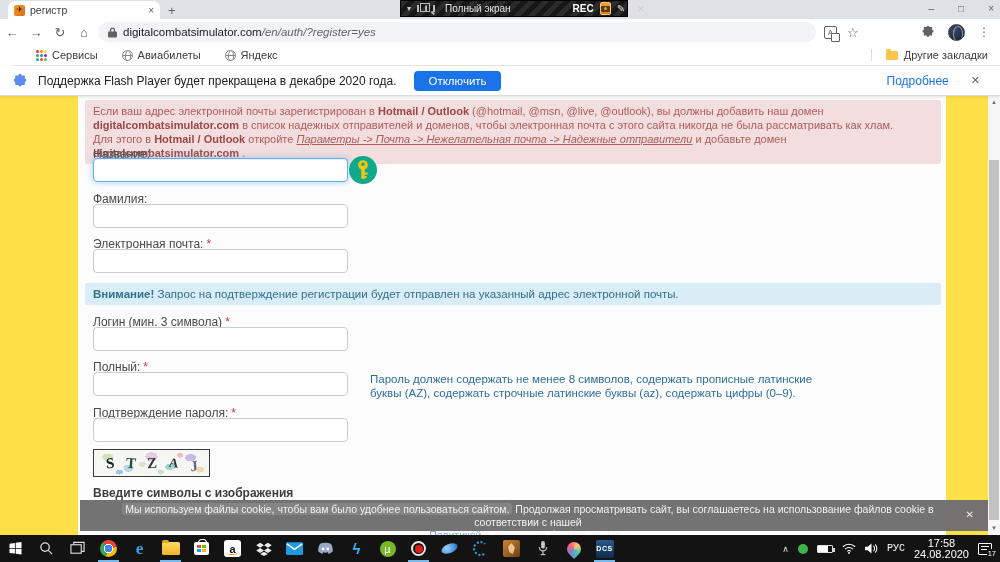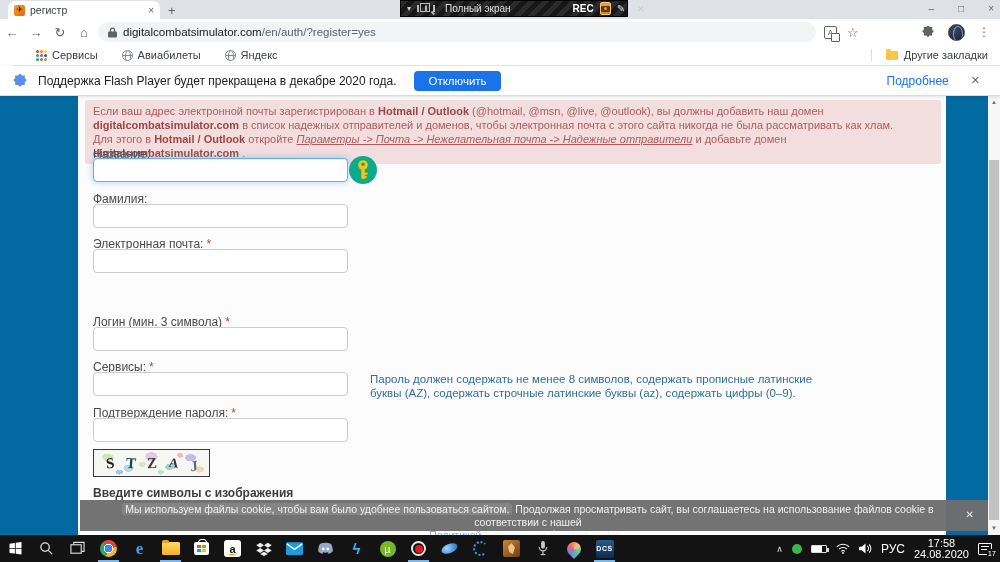--- a/index.html
+++ b/index.html
@@ -39,21 +39,21 @@
   .rec-pencil { color:#ddd; font-size:10px; }
   .rec-sep { width:1px; height:10px; background:#555; }
   .rec-x { color:#ccc; font-size:9px; }
 
   
   .toolbar { left:0; top:19px; width:1000px; height:26px; background:#fff; display:flex; align-items:center; }
   .navico { color:#5f6368; font-size:13px; width:24px; text-align:center; cursor:pointer; }
   .urlpill { height:20px; flex:0 0 718px; margin-left:2px; background:#f1f3f4; border-radius:10px;
              display:flex; align-items:center; padding:0 10px; gap:6px; }
   .url-domain { font-size:11.5px; color:#202124; }
-  .url-path { font-size:11.5px; color:#5f6368; }
+  .url-path { font-size:11.5px; color:#5f6368;font-style:italic; }
   .tr-ico { width:13px; height:13px; border:1.2px solid #5f6368; border-radius:2px; color:#5f6368;
             font-size:8px; display:flex; align-items:center; justify-content:center; margin-left:8px; position:relative; }
   .tr-ico::after { content:""; position:absolute; right:-4px; bottom:-4px; width:7px; height:7px; background:#fff; border:1.2px solid #5f6368; border-radius:1px; }
   .star { color:#5f6368; font-size:13px; margin-left:10px; }
   .right-icons { margin-left:auto; display:flex; align-items:center; gap:13px; padding-right:10px; }
   .puzzle { width:14px; height:14px; }
   .avatar { width:17px; height:17px; border-radius:50%; background:radial-gradient(circle at 35% 35%, #3a4a6b, #151c2e);
             border:1px solid #444; position:relative; overflow:hidden; }
   .avatar::after { content:""; position:absolute; left:4px; top:1px; width:8px; height:14px; border:1px solid #8899bb; border-radius:50%; }
   .kebab { color:#5f6368; font-size:12px; }
@@ -76,21 +76,21 @@
   .flashbar { left:0; top:66px; width:1000px; height:30px; background:#fff; border-bottom:1px solid #dadce0;
               box-shadow:0 1px 3px rgba(0,0,0,.10); display:flex; align-items:center; padding:0 12px; z-index:10; }
   .flash-msg { font-size:12px; color:#202124; margin-left:10px; }
   .flash-btn { margin-left:18px; background:#1a73e8; color:#fff; font-size:11.5px; padding:4px 14px; border:none;
                border-radius:4px; cursor:pointer; font-family:"Liberation Sans",sans-serif; }
   .flash-right { margin-left:auto; display:flex; align-items:center; gap:22px; padding-right:8px; }
   .flash-more { color:#1a73e8; font-size:12px; cursor:pointer; }
   .flash-x { color:#5f6368; font-size:11px; cursor:pointer; }
 
   
-  .page { left:0; top:96px; width:1000px; height:439px; background:#0369a1; }
+  .page { left:0; top:96px; width:1000px; height:439px; background:#fde047; }
   .content { position:absolute; left:78px; top:0; width:868px; height:439px; background:#fcfcfc; }
 
   .alert-pink { position:absolute; left:7px; top:4px; width:856px; background:#f2dede; color:#b05a5a;
                 font-size:11px; line-height:14px; padding:4px 8px; border-radius:2px; }
   .alert-pink .b { font-weight:bold; color:#9e4646; }
   .alert-pink .iu { font-style:italic; text-decoration:underline; }
 
   .flabel { position:absolute; font-size:12px; color:#4a4a4a; }
   .req { color:#c43b3b; margin-left:3px; }
   .finput { position:absolute; width:255px; height:24px; border:1px solid #ccc; border-radius:4px; background:#fff;
@@ -167,21 +167,21 @@
   .dropglyph { width:14px; height:14px; border-radius:50% 50% 50% 0; transform:rotate(-45deg);
                background:conic-gradient(#ff5f6d,#ffc371,#47c9af,#7f7fd5,#ff5f6d); }
   .dcs { width:18px; height:18px; border-radius:2px; background:linear-gradient(#2b5a8c,#0d2b4d); color:#fff; font-size:7px;
          font-weight:bold; display:flex; align-items:center; justify-content:center; letter-spacing:.5px; }
 
   .tray { margin-left:auto; display:flex; align-items:center; gap:9px; padding-right:8px; color:#fff; }
   .tray .chev { font-size:9px; color:#ddd; }
   .greendot { width:10px; height:10px; border-radius:50%; background:#3cb54a; }
   .battery { width:16px; height:8px; border:1px solid #ddd; border-radius:1px; position:relative; background:linear-gradient(90deg,#fff 0 70%, transparent 70%); }
   .battery::after { content:""; position:absolute; right:-3px; top:2px; width:2px; height:4px; background:#ddd; }
-  .lang { font-size:12px; }
+  .lang { font-size:10px;font-family:Liberation Mono, monospace; }
   .clock { font-size:11px; line-height:11px; text-align:center; }
   .actioncenter { width:14px; height:12px; border:1.2px solid #fff; border-radius:1px; position:relative; }
   .actioncenter::before { content:""; position:absolute; left:2px; top:2.5px; width:8px; height:1.2px; background:#fff; box-shadow:0 3px 0 #fff; }
   .ac-badge { position:absolute; right:-6px; bottom:-4px; background:#131313; font-size:7.5px; color:#fff; padding:0 1px; }
   svg { display:block; }
 </style>
 </head>
 <body>
 
 <div class="abs tabstrip">
@@ -300,25 +300,28 @@
       <rect x="15" y="17.5" width="4.6" height="2.2" fill="#f5c60f"></rect>
       <rect x="15" y="21" width="3.6" height="2.2" fill="#f5c60f"></rect>
     </svg>
 
     <label class="flabel" style="left:15px; top:96px">Фамилия:</label>
     <input class="finput" style="left: 15px; top: 108px;">
 
     <label class="flabel" style="left:15px; top:141px"><span>Электронная почта:</span><span class="req">*</span></label>
     <input class="finput" style="left: 15px; top: 153px;">
 
+    <div class="notice-blue">
+      <span class="b">Внимание!</span><span> Запрос на подтверждение регистрации будет отправлен на указанный адрес электронной почты.</span>
+    </div>
 
     <label class="flabel" style="left:15px; top:219px"><span>Логин (мин. 3 символа)</span><span class="req">*</span></label>
     <input class="finput" style="left: 15px; top: 231px;">
 
-    <label class="flabel" style="left:15px; top:264px"><span>Сервисы:</span><span class="req">*</span></label>
+    <label class="flabel" style="left:15px; top:264px"><span>Полный:</span><span class="req">*</span></label>
     <input class="finput" style="left: 15px; top: 276px;">
     <div class="pw-hint">Пароль должен содержать не менее 8 символов, содержать прописные латинские буквы (AZ), содержать строчные латинские буквы (az), содержать цифры (0–9).</div>
 
     <label class="flabel" style="left:15px; top:310px"><span>Подтверждение пароля:</span><span class="req">*</span></label>
     <input class="finput" style="left: 15px; top: 322px;">
 
     <div class="captcha">
       <span>S</span>
       <span>T</span>
       <span>Z</span>

